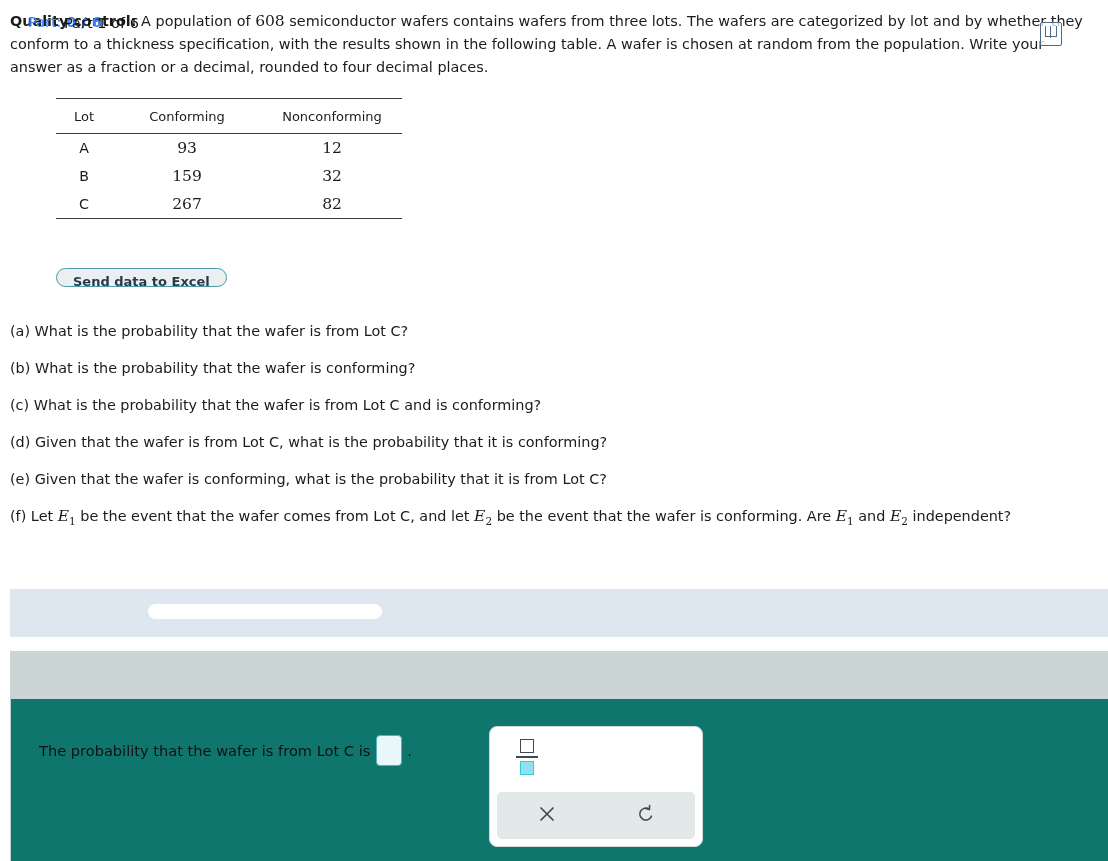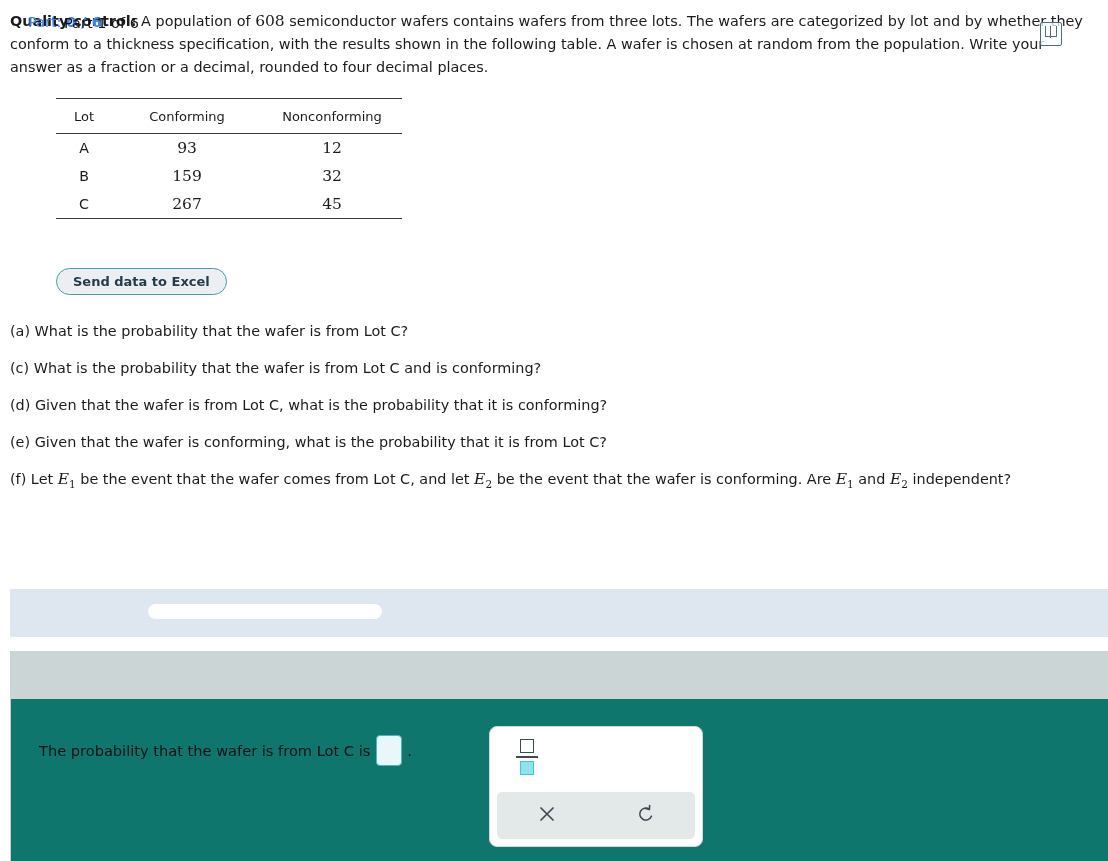--- a/index.html
+++ b/index.html
@@ -113,21 +113,21 @@
   }
   .col-lot   { width: 56px; }
   .col-conf  { width: 150px; }
   .col-nonc  { width: 140px; }
 
   
   .excel-btn {
     position: absolute;
     left: 56px;
     top: 268px;
-    height: 27px;
+    height: 19px;
     padding: 0 16px;
     border: 1.3px solid #4a9aa8;
     border-radius: 14px;
     background: #eceff1;
     color: #243b4a;
     font-family: "DejaVu Sans", "Liberation Sans", sans-serif;
     font-size: 13px;
     font-weight: bold;
     cursor: pointer;
     line-height: 25px;
@@ -341,29 +341,30 @@
       <td>12</td>
     </tr>
     <tr>
       <td class="lot-cell">B</td>
       <td>159</td>
       <td>32</td>
     </tr>
     <tr>
       <td class="lot-cell">C</td>
       <td>267</td>
-      <td>45</td>
+      <td>82</td>
     </tr>
   </tbody>
 </table>
 
 <button class="excel-btn">Send data to Excel</button>
 
 <div class="qlist">
   <div class="qitem">(a) What is the probability that the wafer is from Lot C?</div>
+  <div class="qitem">(b) What is the probability that the wafer is conforming?</div>
   <div class="qitem">(c) What is the probability that the wafer is from Lot C and is conforming?</div>
   <div class="qitem">(d) Given that the wafer is from Lot C, what is the probability that it is conforming?</div>
   <div class="qitem">(e) Given that the wafer is conforming, what is the probability that it is from Lot C?</div>
   <div class="qitem"><span>(f) Let </span><span class="ev"><span>E</span><sub>1</sub></span><span> be the event that the wafer comes from Lot C, and let </span><span class="ev"><span>E</span><sub>2</sub></span><span> be the event that the wafer is conforming. Are </span><span class="ev"><span>E</span><sub>1</sub></span><span> and </span><span class="ev"><span>E</span><sub>2</sub></span><span> independent?</span></div>
 </div>
 
 <div class="part-band"></div>
 <div class="part-band-label"><span>Part: </span><b>0</b><b> / </b><b>6</b></div>
 <div class="progress-track">
   <div class="progress-fill" id="progress-fill" style="width: 0%;"></div>

